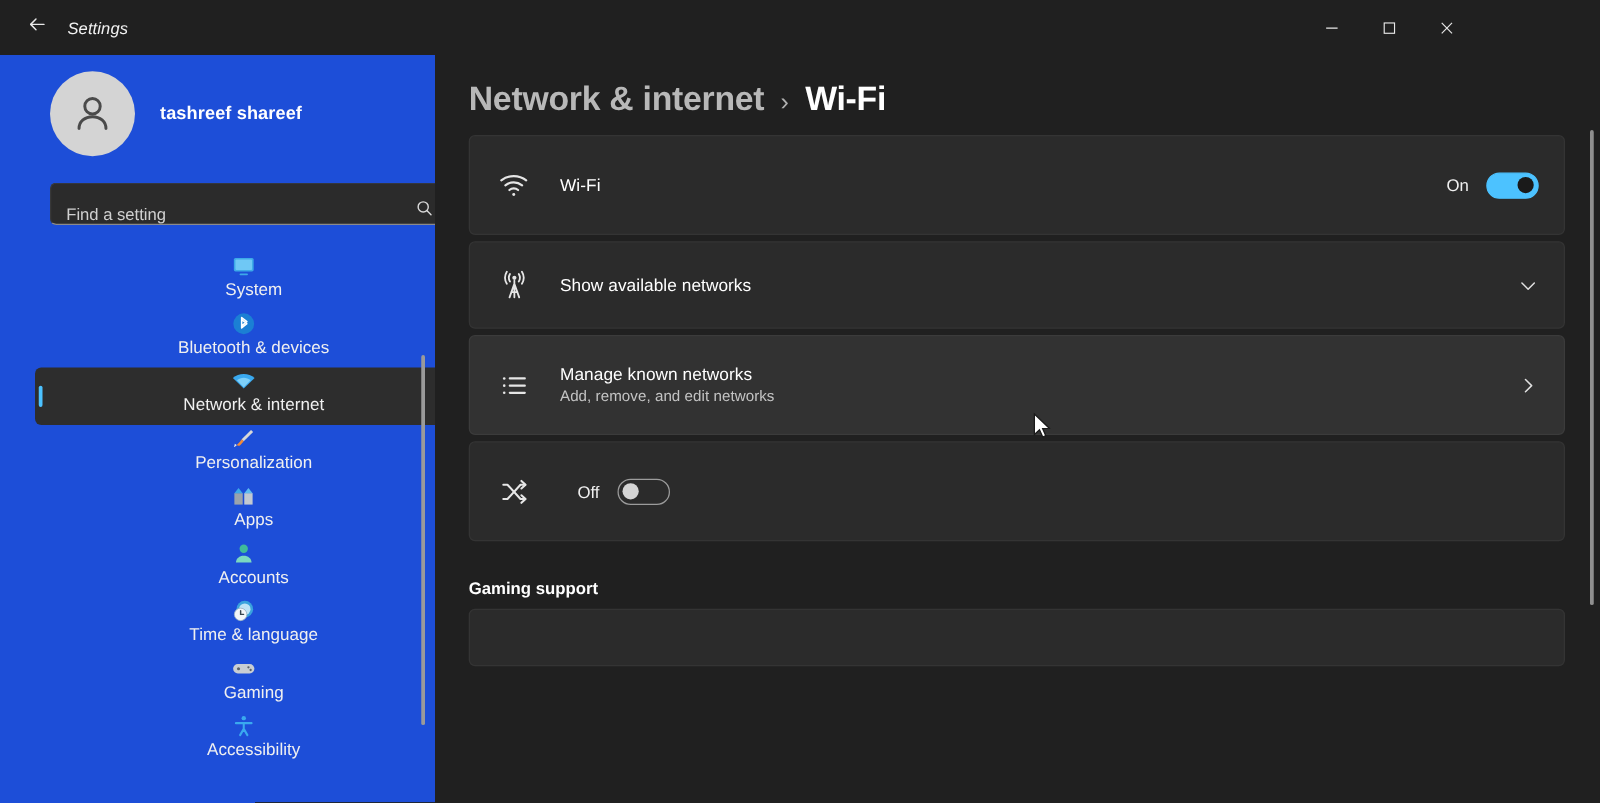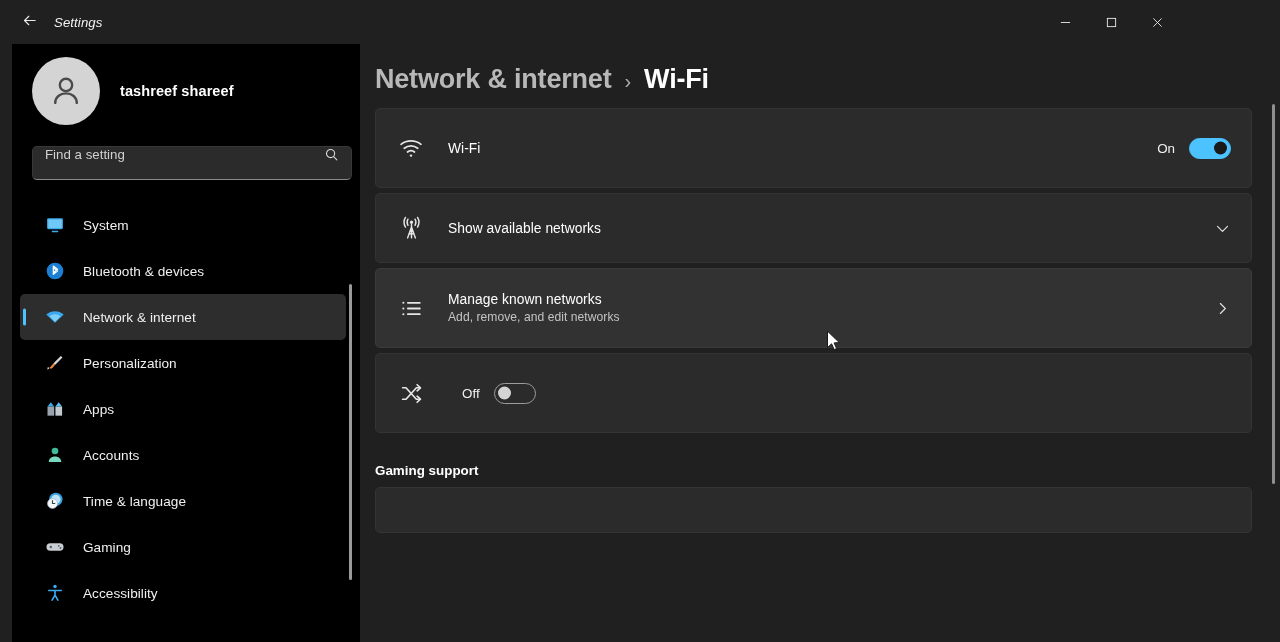--- a/index.html
+++ b/index.html
@@ -54,25 +54,26 @@
   }
   .win-btn {
     width: 46px; height: 44px;
     display: flex; align-items: center; justify-content: center;
     cursor: pointer;
   }
 
   
   .sidebar {
     position: absolute;
-    top: 44px; left: 12px;
+    top: 44px; left: 0;
     width: 348px;
     height: 598px;
-    background: #000000;
+    background: #1d4ed8;
     overflow: hidden;
+    padding-left: 20px;
   }
   .profile {
     display: flex;
     align-items: center;
     padding: 18px 0 0 20px;
     height: 76px;
   }
   .avatar {
     width: 68px; height: 68px;
     border-radius: 50%;
@@ -89,21 +90,21 @@
   }
   .searchwrap {
     margin: 26px 0 0 20px;
     width: 320px;
     height: 34px;
     background: #2b2b2b;
     border: 1px solid #383838;
     border-bottom: 1px solid #8a8a8a;
     border-radius: 5px;
     display: flex;
-    align-items: flex-start;
+    align-items: flex-end;
     padding: 0 12px;
   }
   .searchwrap input {
     flex: 1;
     background: transparent;
     border: none;
     outline: none;
     color: #e8e8e8;
     font-size: 13.3px;
     font-family: "Liberation Sans", sans-serif;
@@ -117,20 +118,21 @@
   }
   .navitem {
     position: relative;
     height: 46px;
     margin: 0 14px 0 8px;
     display: flex;
     align-items: center;
     border-radius: 5px;
     cursor: pointer;
     padding-left: 24px;
+    flex-direction: column;
   }
   .navitem.active { background: #2d2d2d; }
   .navitem.active::before {
     content: "";
     position: absolute;
     left: 3px; top: 50%;
     transform: translateY(-50%);
     width: 3px; height: 17px;
     border-radius: 2px;
     background: #4cc2ff;

